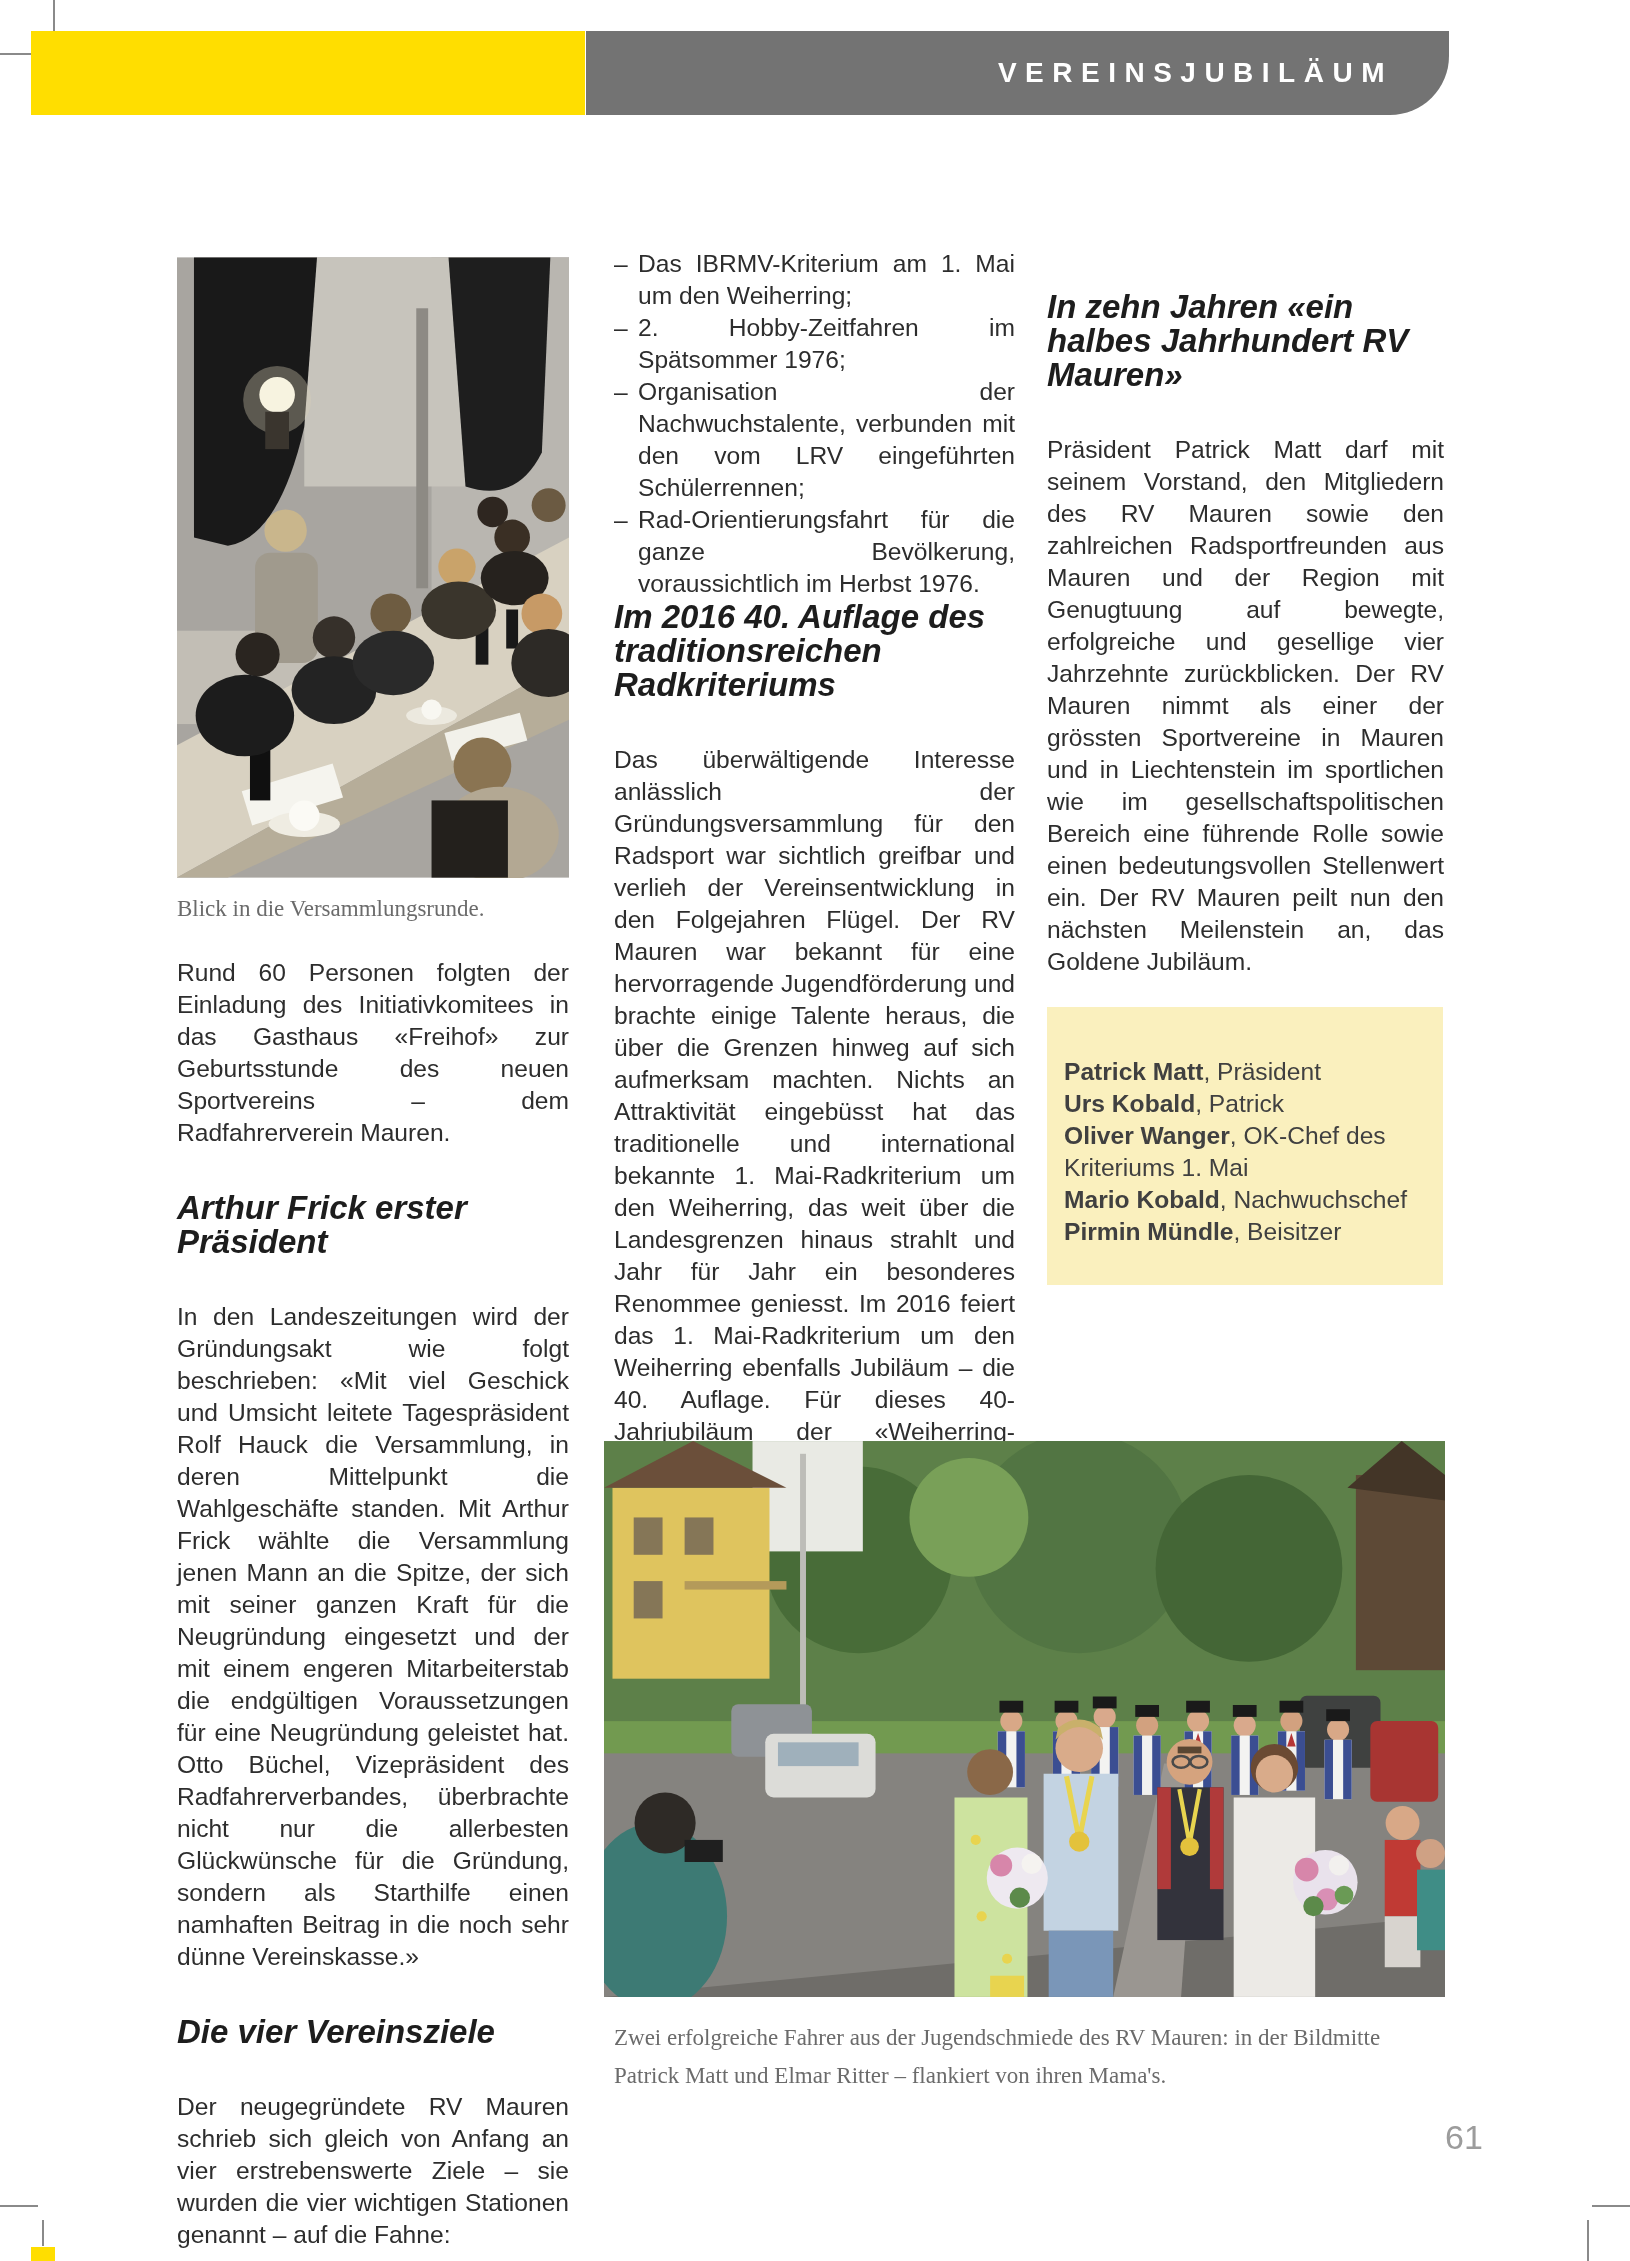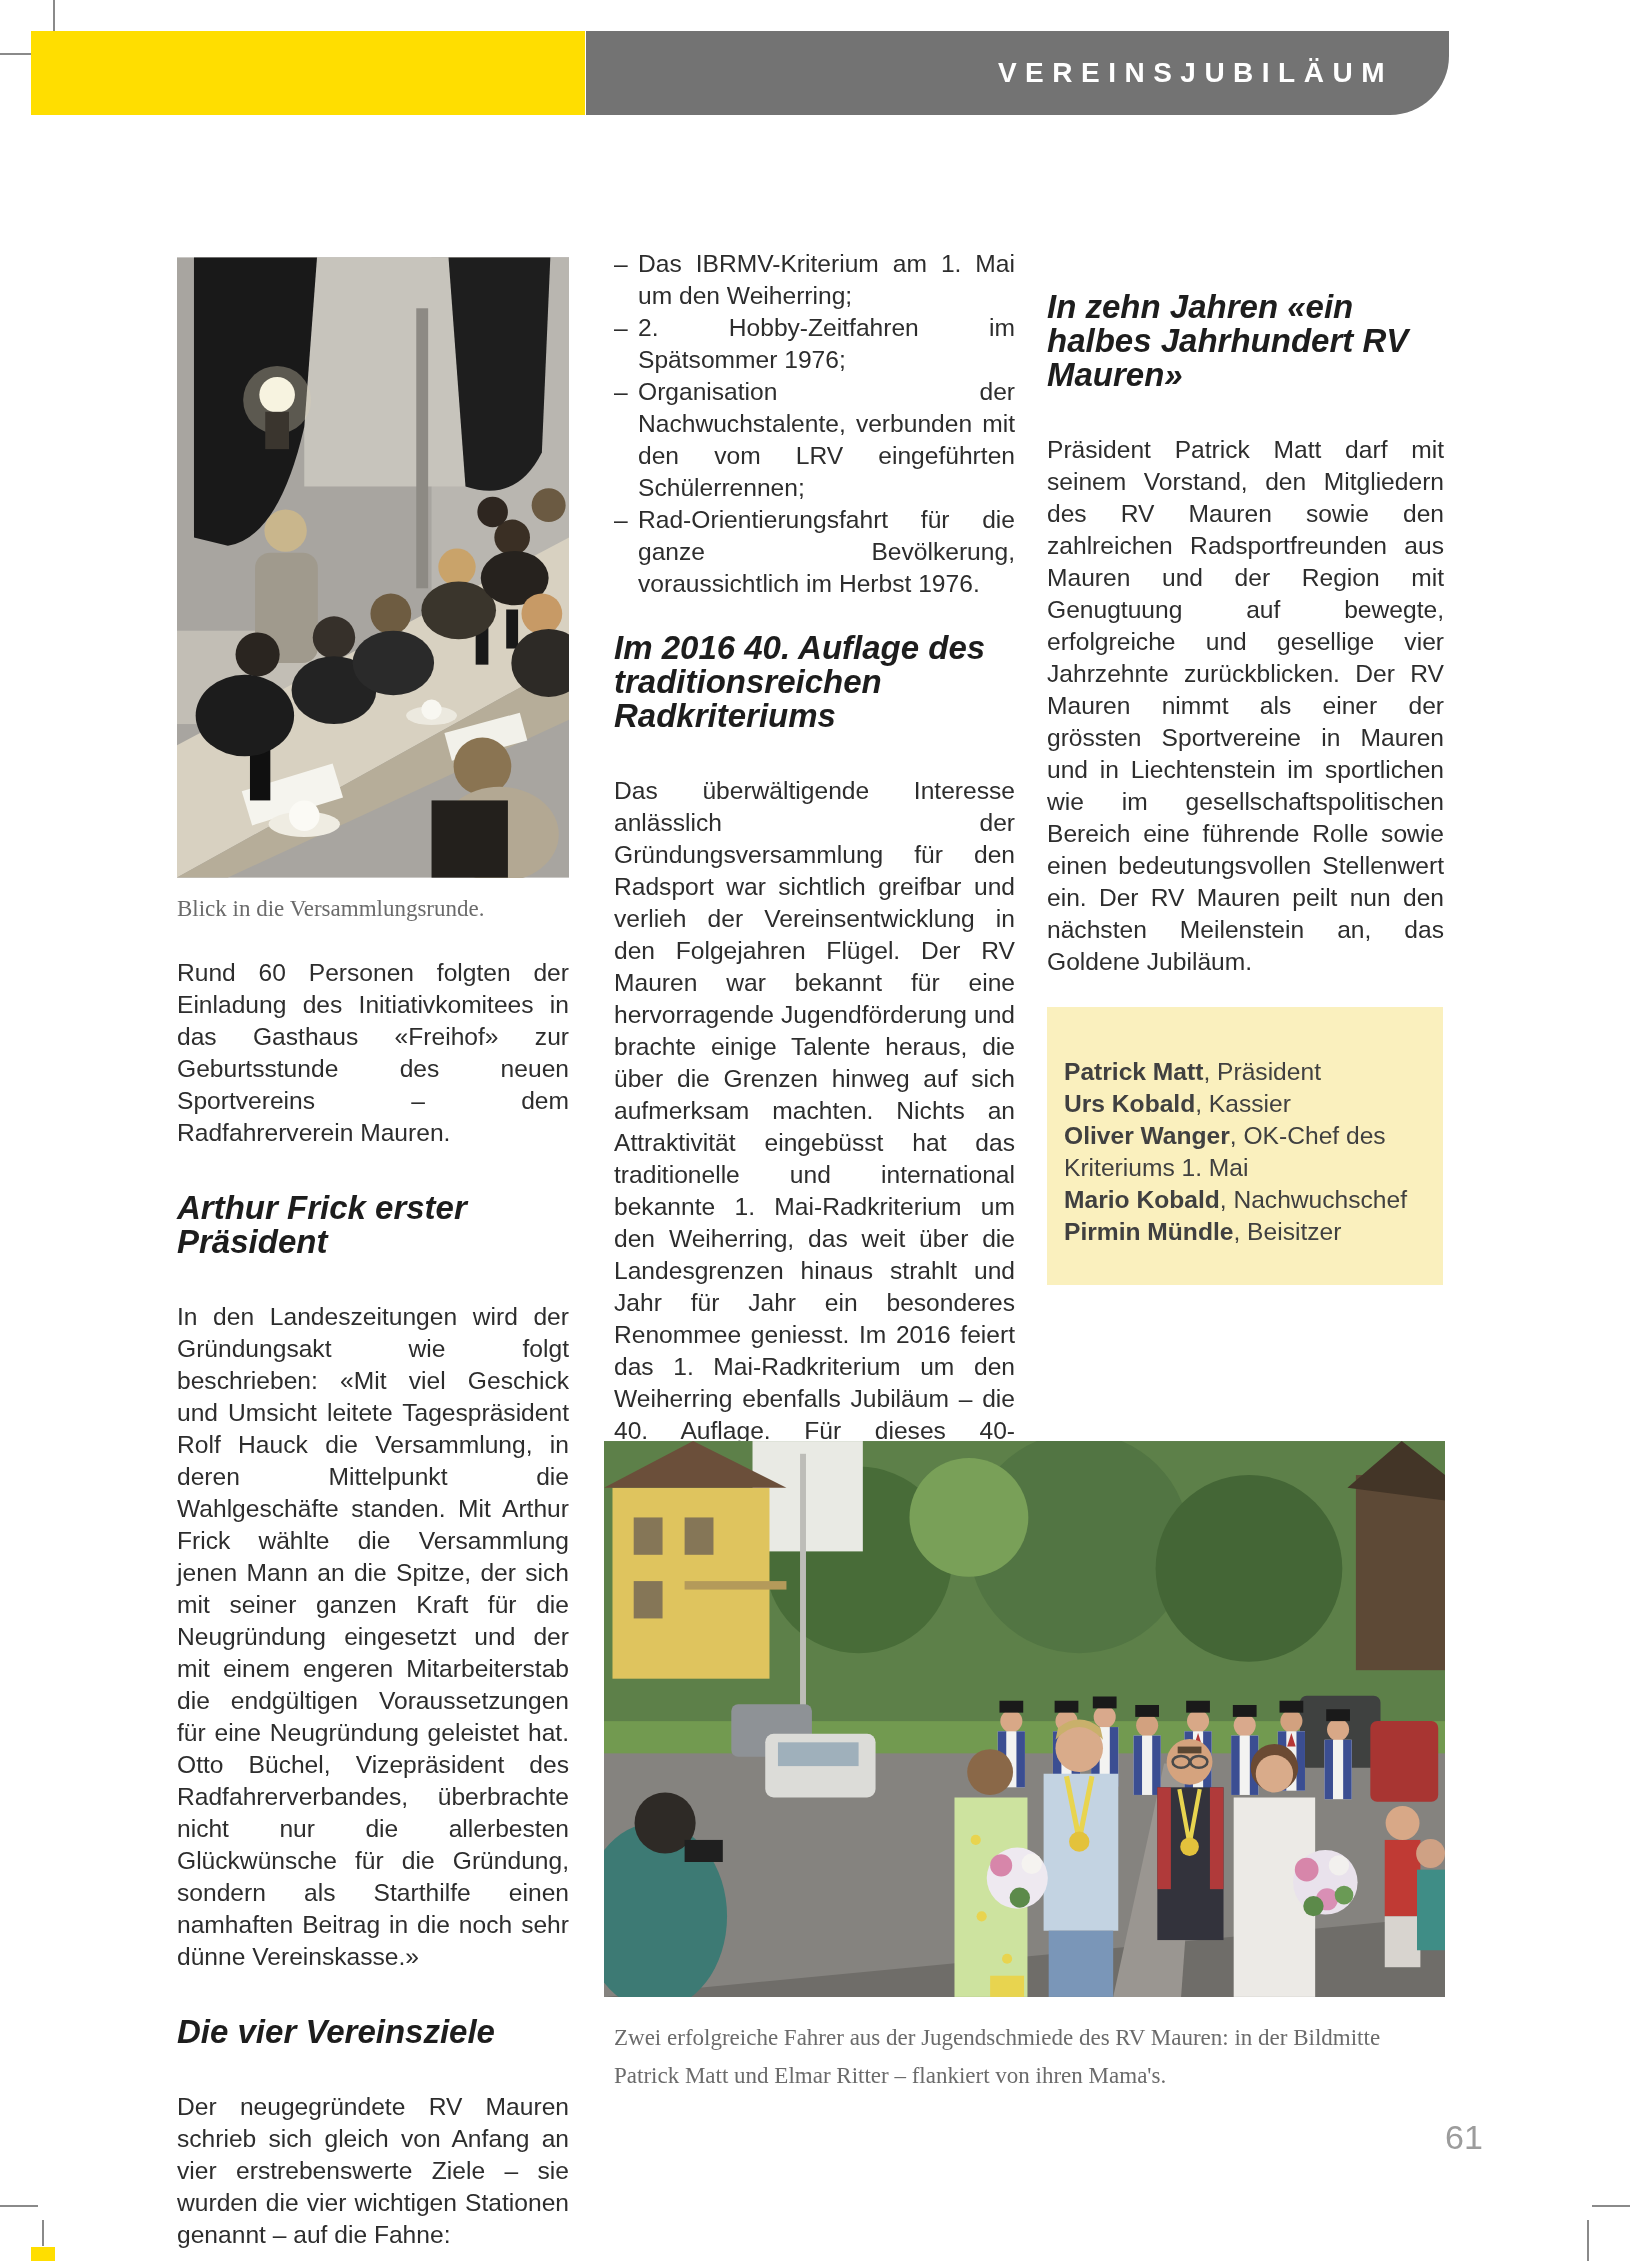--- a/index.html
+++ b/index.html
@@ -125,31 +125,31 @@
       <span class="btxt">2. Hobby-Zeitfahren im Spätsommer 1976;</span>
     </div>
     <div class="bullet">
       <span class="marker">–</span>
       <span class="btxt">Organisation der Nachwuchstalente, verbunden mit den vom LRV eingeführten Schülerrennen;</span>
     </div>
     <div class="bullet">
       <span class="marker">–</span>
       <span class="btxt">Rad-Orientierungsfahrt für die ganze Bevölkerung, voraussichtlich im Herbst 1976.</span>
     </div>
-    <h2 class="subhead" style="margin-top:31px;">Im 2016 40. Auflage des traditionsreichen Radkriteriums</h2>
+    <h2 class="subhead" style="">Im 2016 40. Auflage des traditionsreichen Radkriteriums</h2>
     <p class="para mt-head">Das überwältigende Interesse anlässlich der Gründungsversammlung für den Radsport war sichtlich greifbar und verlieh der Vereinsentwicklung in den Folgejahren Flügel. Der RV Mauren war bekannt für eine hervorragende Jugendförderung und brachte einige Talente heraus, die über die Grenzen hinweg auf sich aufmerksam machten. Nichts an Attraktivität eingebüsst hat das traditionelle und international bekannte 1. Mai-Radkriterium um den Weiherring, das weit über die Landesgrenzen hinaus strahlt und Jahr für Jahr ein besonderes Renommee geniesst. Im 2016 feiert das 1. Mai-Radkriterium um den Weiherring ebenfalls Jubiläum – die 40. Auflage. Für dieses 40-Jahrjubiläum der «Weiherring-Rundfahrt» hat der Radfahrerverein ein Organisationskomitee gebildet und so wird es im nächsten</p>
   </div>
 
   <div class="col col-right">
     <h2 class="subhead mt-head">In zehn Jahren «ein halbes Jahrhundert RV Mauren»</h2>
     <p class="para mt-head">Präsident Patrick Matt darf mit seinem Vorstand, den Mitgliedern des RV Mauren sowie den zahlreichen Radsportfreunden aus Mauren und der Region mit Genugtuung auf bewegte, erfolgreiche und gesellige vier Jahrzehnte zurückblicken. Der RV Mauren nimmt als einer der grössten Sportvereine in Mauren und in Liechtenstein im sportlichen wie im gesellschaftspolitischen Bereich eine führende Rolle sowie einen bedeutungsvollen Stellenwert ein. Der RV Mauren peilt nun den nächsten Meilenstein an, das Goldene Jubiläum.</p>
     <div class="board-box">
       <div class="board-list">
         <div><span class="bname">Patrick Matt</span><span>, Präsident</span></div>
-        <div><span class="bname">Urs Kobald</span><span>, Kassier</span></div>
+        <div><span class="bname">Urs Kobald</span><span>, Patrick</span></div>
         <div><span class="bname">Oliver Wanger</span><span>, OK-Chef des Kriteriums 1. Mai</span></div>
         <div><span class="bname">Mario Kobald</span><span>, Nachwuchschef</span></div>
         <div><span class="bname">Pirmin Mündle</span><span>, Beisitzer</span></div>
       </div>
     </div>
   </div>
 
   <svg class="photo-bottom" viewBox="0 0 991 655" aria-hidden="true">
     <rect width="991" height="655" fill="#8f8d89"></rect>
     <rect width="991" height="340" fill="#5d8049"></rect>

